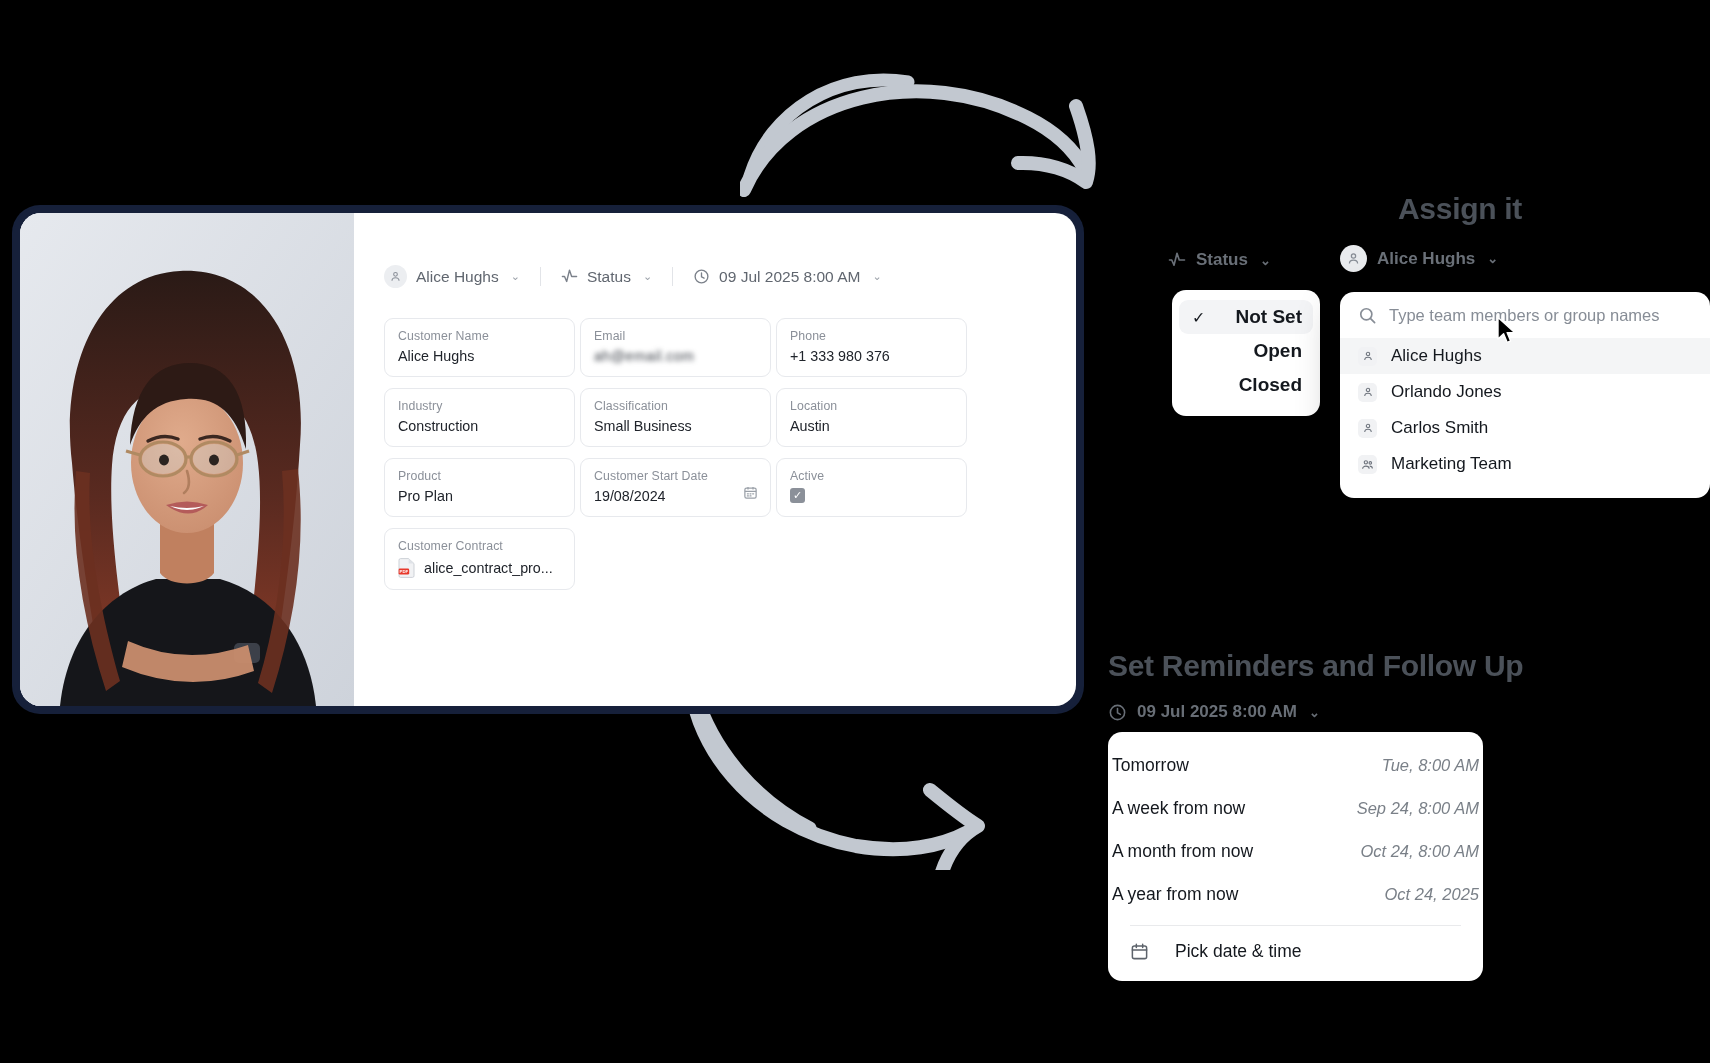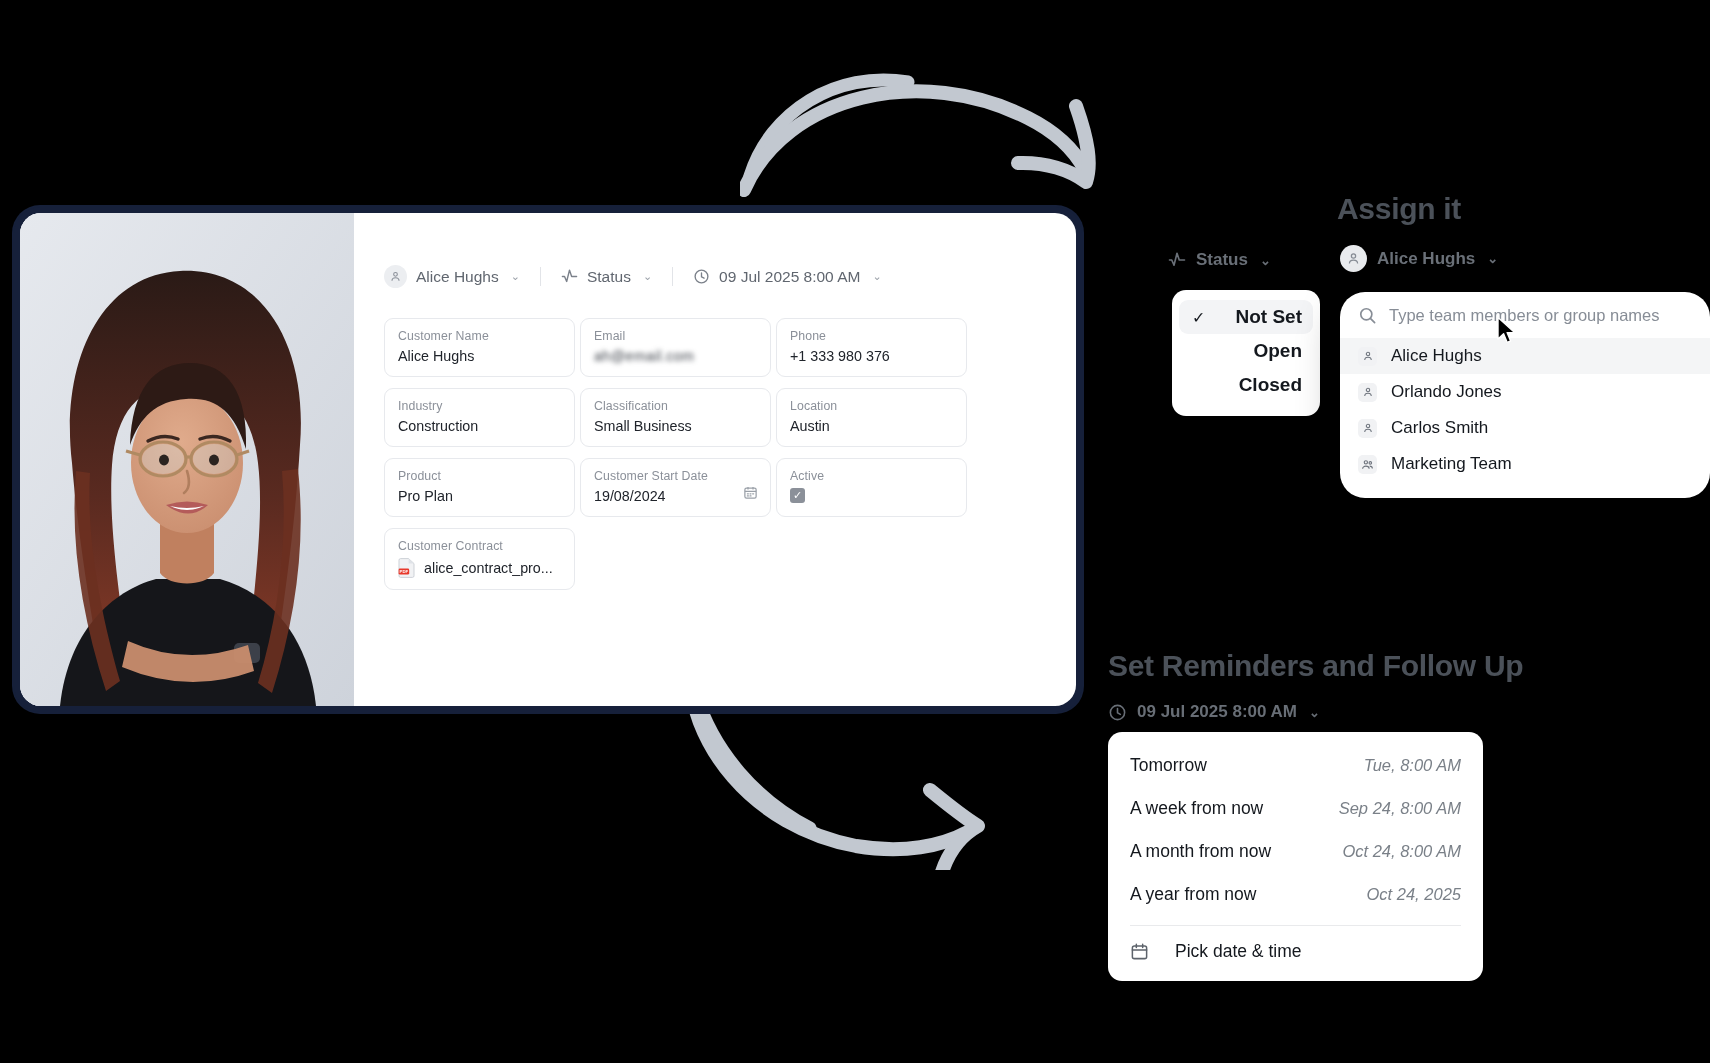--- a/index.html
+++ b/index.html
@@ -89,36 +89,36 @@
   #status-menu .mi{
     display:flex; align-items:center; justify-content:flex-end; gap:0;
     padding:6px 18px 6px 10px; font-size:19px; font-weight:bold; color:#14181e;
     position:relative;
     margin-left:37px;
   }
   #status-menu .mi.sel{ background:#f3f4f6; border-radius:9px; margin:0 7px; padding-right:11px;}
   #status-menu .check{ position:absolute; left:13px; font-size:16px; color:#14181e; font-weight:normal;}
 
   
-  #assign-pop{ left:1340px; top:292px; width:370px; padding:0 0 16px;border-radius:25px; }
+  #assign-pop{ left:1340px; top:292px; width:370px; padding:0 0 16px; }
   .search-row{ display:flex; align-items:center; gap:12px; padding:14px 16px 13px 18px;}
   .search-row input{
     border:0; outline:0; font-size:16.5px; color:#2a2f36; width:100%;
     font-family:"Liberation Sans", sans-serif; background:transparent;
   }
   .search-row input::placeholder{ color:#878d96; }
   .person{ display:flex; align-items:center; gap:14px; padding:8px 18px; font-size:17px; color:#14181e;}
   .person.hl{ background:#f4f5f6; }
   .pico{ width:19px;height:19px;border-radius:5px;background:#f1f2f4;
     display:flex;align-items:center;justify-content:center;flex:none;}
 
   
   #reminder-pop{ left:1108px; top:732px; width:375px; padding:12px 0 10px;}
   .rem{ display:flex; align-items:center; justify-content:space-between;
-        padding:11px 22px; }
+        padding:11px 4px; }
   .rem .lbl{ font-size:17.5px; color:#14181e;}
   .rem .rt{ font-size:16.5px; color:#7a8088;font-style:italic;}
   .rem-div{ height:1px; background:#e9eaec; margin:9px 22px 4px;}
   .pick{ display:flex; align-items:center; gap:26px; padding:11px 22px 9px;
         font-size:17.5px; color:#14181e;}
 
   
   #cursor{ position:absolute; left:1496px; top:316px; width:22px; height:30px; }
 
   
@@ -329,21 +329,21 @@
     <span>Not Set</span>
   </div>
   <div class="mi">
     <span>Open</span>
   </div>
   <div class="mi">
     <span>Closed</span>
   </div>
 </div>
 
-<div class="section-title" style="left:1337px;top:192px;font-size:30px;">Assign it</div>
+<div class="section-title" style="left:1398px;top:192px;font-size:30px;">Assign it</div>
 
 <div class="trigger" style="left:1340px;top:245px;">
   <span class="avatar-chip" style="width:27px;height:27px;background:#e9ebee;">
     <svg width="15" height="15" viewBox="0 0 24 24" fill="none" stroke="#868c95" stroke-width="2">
       <circle cx="12" cy="8" r="3.4"></circle>
         <path d="M5.5 20c0-3.6 2.9-5.6 6.5-5.6s6.5 2 6.5 5.6"></path>
     </svg>
   </span>
   <span>Alice Hughs</span>
   <span class="chev">⌄</span>

